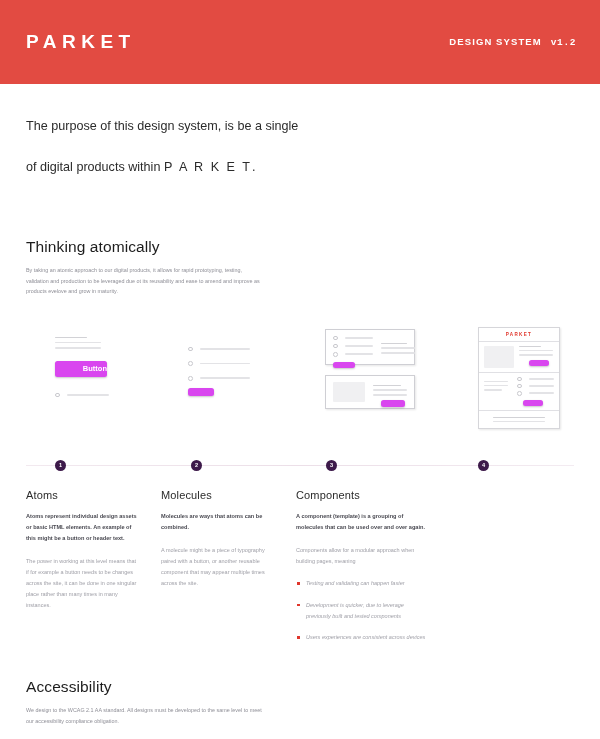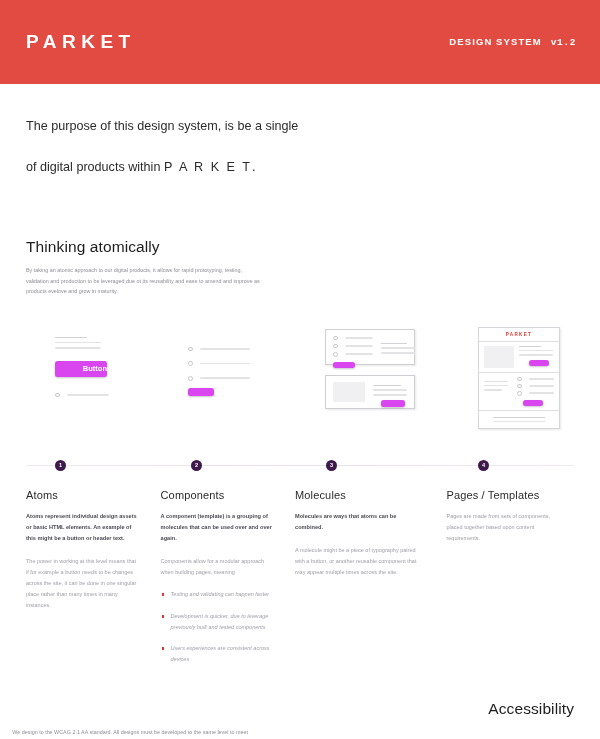--- a/index.html
+++ b/index.html
@@ -216,21 +216,21 @@
   }
   .col li::before {
     content: "";
     position: absolute;
     left: -9px; top: 4px;
     width: 2.6px; height: 2.6px;
     background: #e0362c;
   }
 
   
-  .accessibility { padding: 24px 26px 0 10px; text-align: right; }
+  .accessibility { padding: 24px 26px 0 26px; }
 </style>
 </head>
 <body>
 
 <div class="header">
   <div class="logo">PARKET</div>
   <div class="version">
     <span>DESIGN SYSTEM</span>
     <span class="vnum">v1.2</span>
   </div>
@@ -370,38 +370,34 @@
 
 <div class="cols">
 
   <div class="col">
     <h3>Atoms</h3>
     <p class="lead">Atoms represent individual design assets or basic HTML elements. An example of this might be a button or header text.</p>
     <p class="body">The power in working at this level means that if for example a button needs to be changes across the site, it can be done in one singular place rather than many times in many instances.</p>
   </div>
 
   <div class="col">
+    <h3>Molecules</h3>
+    <p class="lead">Molecules are ways that atoms can be combined.</p>
+    <p class="body">A molecule might be a piece of typography paired with a button, or another reusable component that may appear multiple times across the site.</p>
+  </div>
+
+  <div class="col">
     <h3>Components</h3>
     <p class="lead">A component (template) is a grouping of molecules that can be used over and over again.</p>
     <p class="body">Components allow for a modular approach when building pages, meaning</p>
     <ul>
       <li>Testing and validating can happen faster</li>
       <li>Development is quicker, due to leverage previously built and tested components</li>
       <li>Users experiences are consistent across devices</li>
     </ul>
   </div>
 
-  <div class="col">
-    <h3>Molecules</h3>
-    <p class="lead">Molecules are ways that atoms can be combined.</p>
-    <p class="body">A molecule might be a piece of typography paired with a button, or another reusable component that may appear multiple times across the site.</p>
-  </div>
-
-  <div class="col">
-    <h3>Pages / Templates</h3>
-    <p class="body">Pages are made from sets of components, placed together based upon content requirements.</p>
-  </div>
 </div>
 
 <div class="accessibility">
   <h2 class="section-title">Accessibility</h2>
   <p class="section-sub">We design to the WCAG 2.1 AA standard. All designs must be developed to the same level to meet our accessibility compliance obligation.</p>
 </div>
 
 </body></html>

